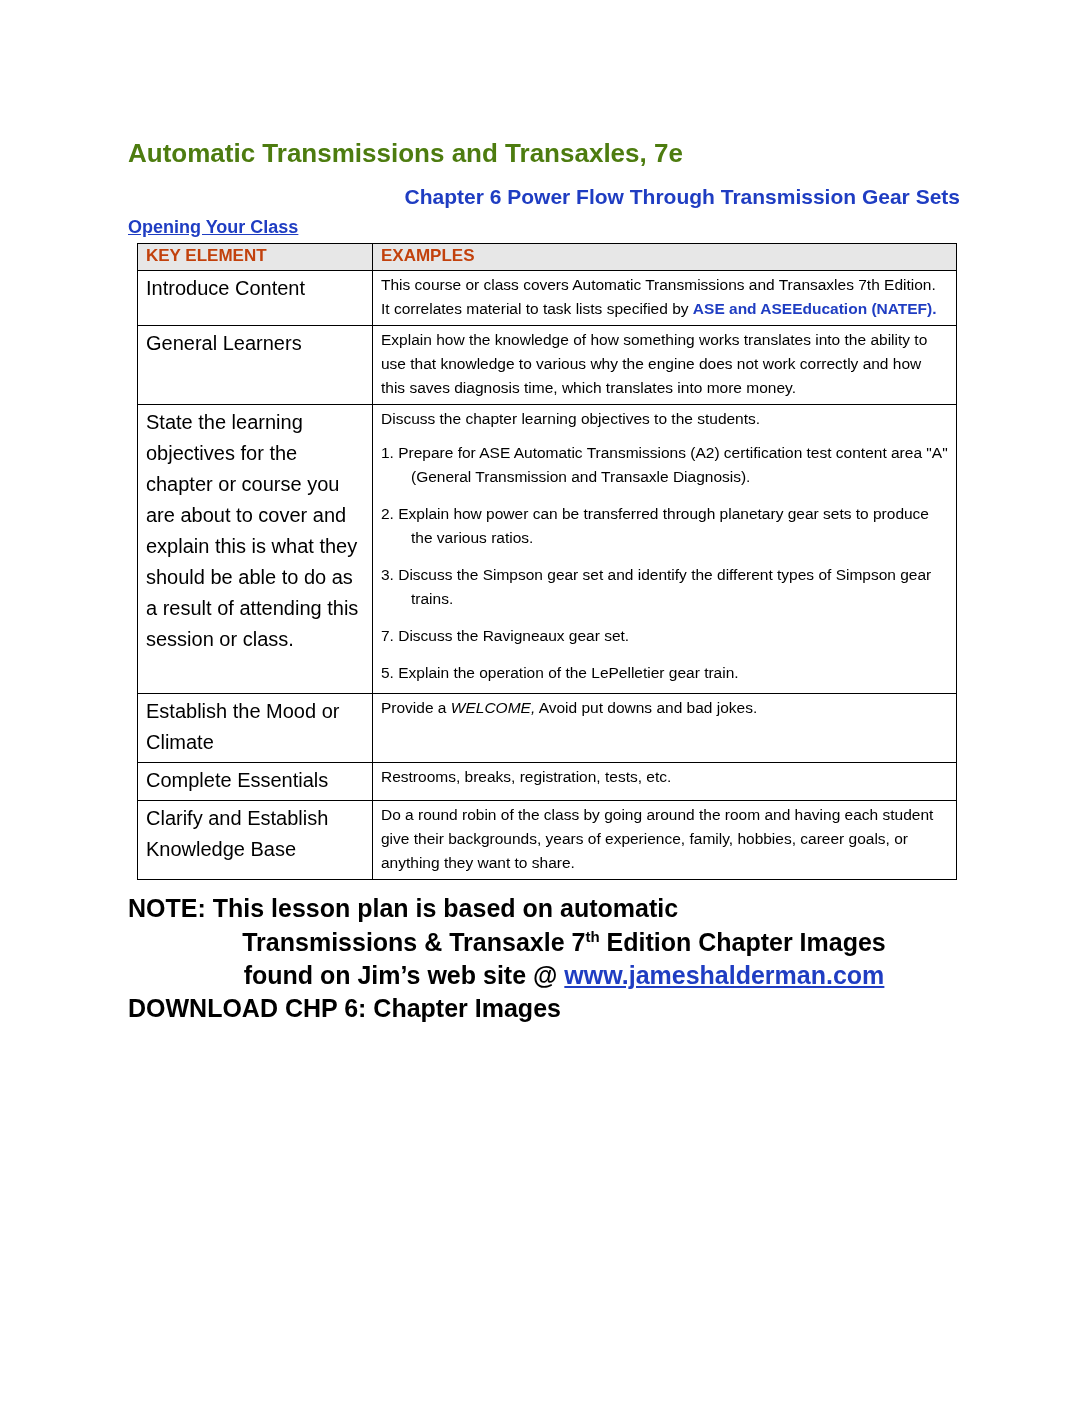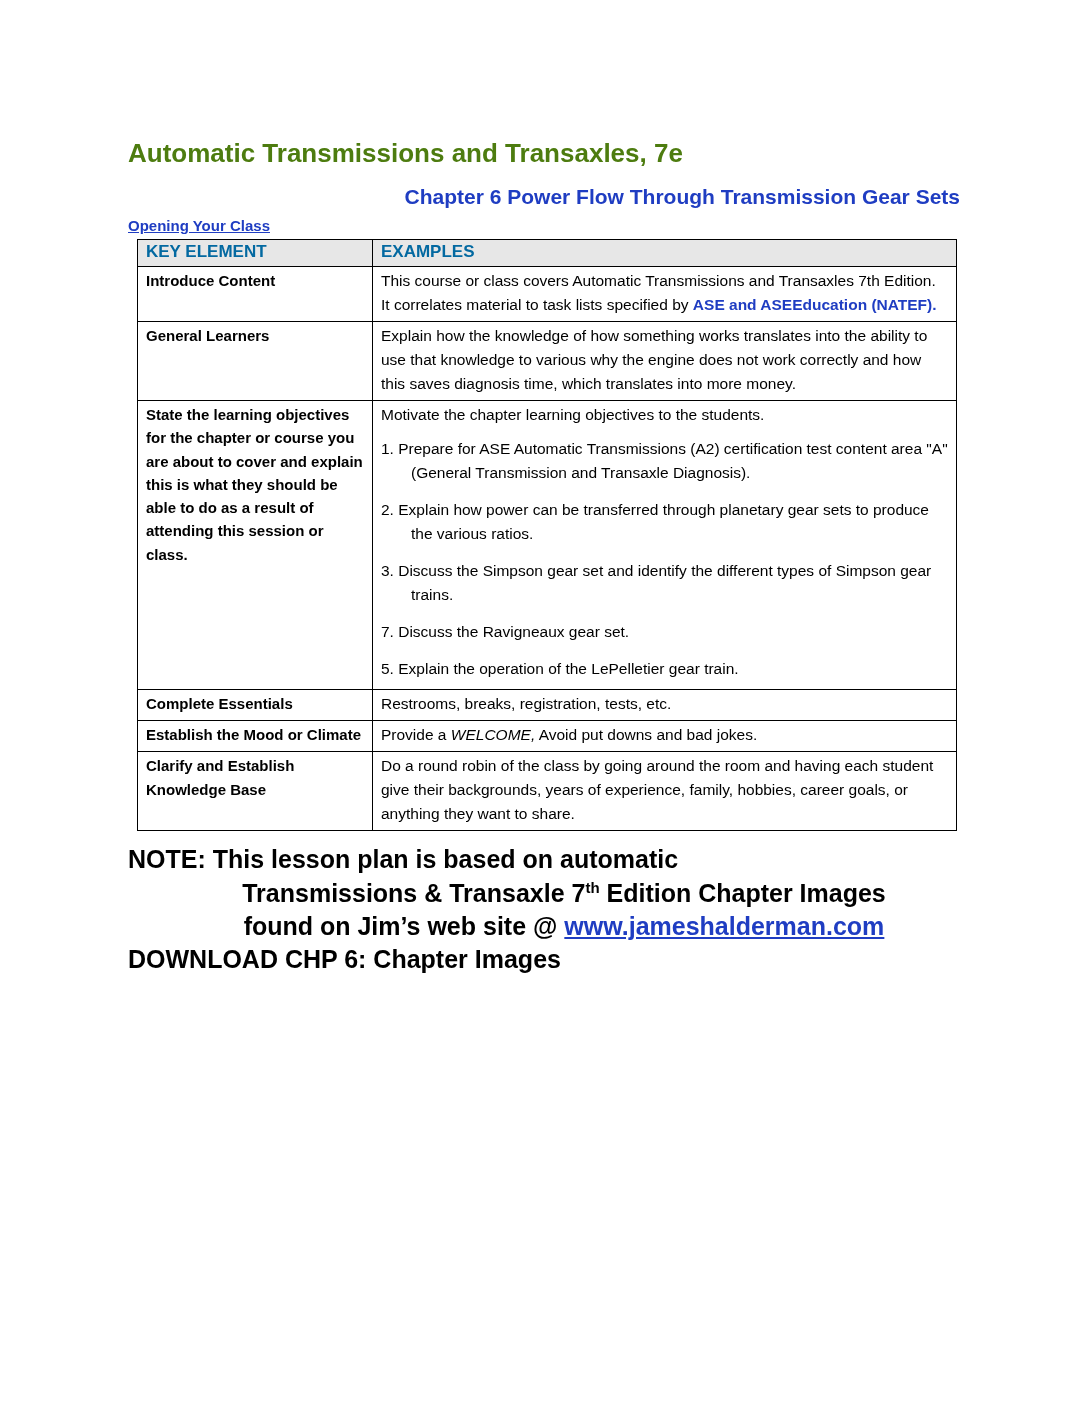--- a/index.html
+++ b/index.html
@@ -22,50 +22,50 @@
   }
   .chapter-heading{
     color:#1F3DC2;
     font-size:21px;
     font-weight:bold;
     margin:0 0 8px 0;
     text-align:right;
   }
   .section-heading{
     color:#1F3DC2;
-    font-size:15px;
+    font-size:18px;
     font-weight:bold;
     text-decoration:underline;
     margin:0 0 5px 0;
   }
   table.lesson-table{
     border-collapse:collapse;
     width:819px;
     margin-left:9px;
     table-layout:fixed;
   }
   table.lesson-table th,
   table.lesson-table td{
     border:1px solid #000;
     vertical-align:top;
     padding:2px 8px 4px 8px;
   }
   .col-key{width:235px;}
   .col-ex{width:584px;}
   th.hdr{
     background:#E7E7E7;
-    color:#0369a1;
+    color:#c2410c;
     font-size:17px;
     font-weight:bold;
     text-align:left;
     padding:3px 8px;
   }
   td.key-cell{
-    font-size:15px;
-    font-weight:bold;
+    font-size:20px;
+    font-weight:normal;
     line-height:1.55;
   }
   td.ex-cell{
     font-size:15.5px;
     line-height:1.55;
   }
   .blue-bold{
     color:#1F3DC2;
     font-weight:bold;
   }
@@ -127,39 +127,39 @@
       </tr>
 
       <tr>
         <td class="key-cell">General Learners</td>
         <td class="ex-cell">Explain how the knowledge of how something works translates into the ability to use that knowledge to various why the engine does not work correctly and how this saves diagnosis time, which translates into more money.</td>
       </tr>
 
       <tr>
         <td class="key-cell">State the learning objectives for the chapter or course you are about to cover and explain this is what they should be able to do as a result of attending this session or class.</td>
         <td class="ex-cell">
-          <p class="obj-intro">Motivate the chapter learning objectives to the students.</p>
+          <p class="obj-intro">Discuss the chapter learning objectives to the students.</p>
           <div class="obj-item">1.  Prepare for ASE Automatic Transmissions (A2) certification test content area "A" (General Transmission and Transaxle Diagnosis).</div>
           <div class="obj-item">2. Explain how power can be transferred through planetary gear sets to produce the various ratios.</div>
           <div class="obj-item">3. Discuss the Simpson gear set and identify the different types of Simpson gear trains.</div>
           <div class="obj-item">7. Discuss the Ravigneaux gear set.</div>
           <div class="obj-item">5. Explain the operation of the LePelletier gear train.</div>
         </td>
       </tr>
 
       <tr>
-        <td class="key-cell">Complete Essentials</td>
-        <td class="ex-cell">Restrooms, breaks, registration, tests, etc.</td>
-      </tr>
-
-      <tr>
         <td class="key-cell">Establish the Mood or Climate</td>
         <td class="ex-cell">
           <span>Provide a </span><span class="italic">WELCOME,</span><span> Avoid put downs and bad jokes.</span>
         </td>
+      </tr>
+
+      <tr>
+        <td class="key-cell">Complete Essentials</td>
+        <td class="ex-cell">Restrooms, breaks, registration, tests, etc.</td>
       </tr>
 
       <tr>
         <td class="key-cell">Clarify and Establish Knowledge Base</td>
         <td class="ex-cell">Do a round robin of the class by going around the room and having each student give their backgrounds, years of experience, family, hobbies, career goals, or anything they want to share.</td>
       </tr>
 
     </tbody>
   </table>
 

